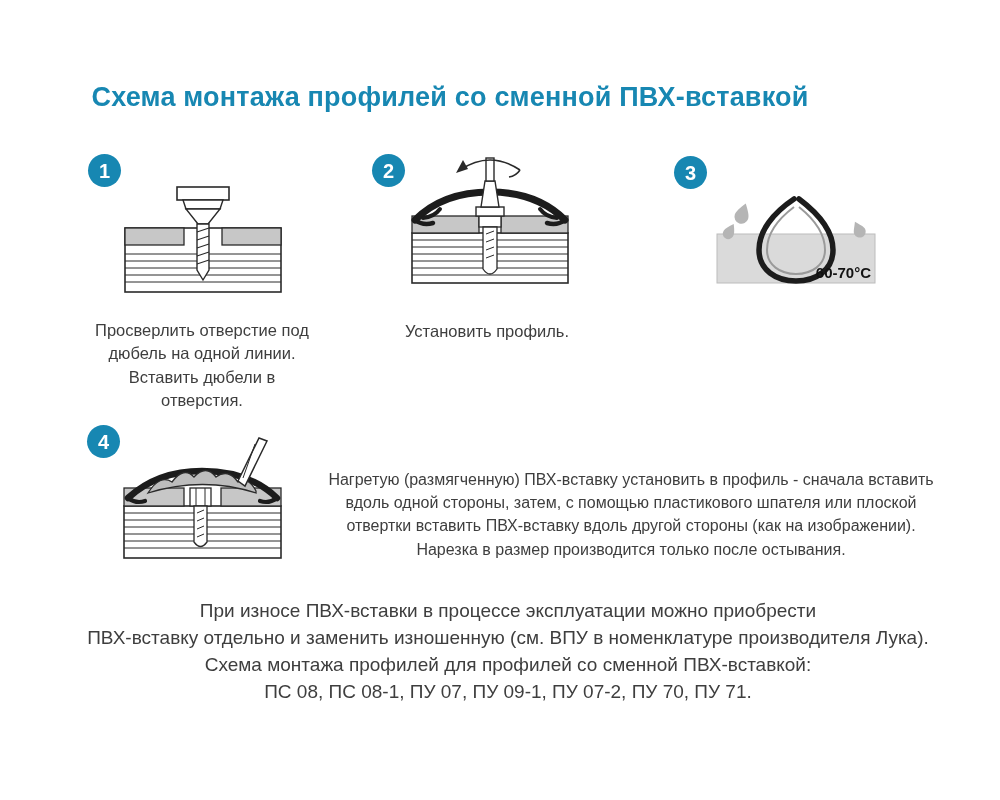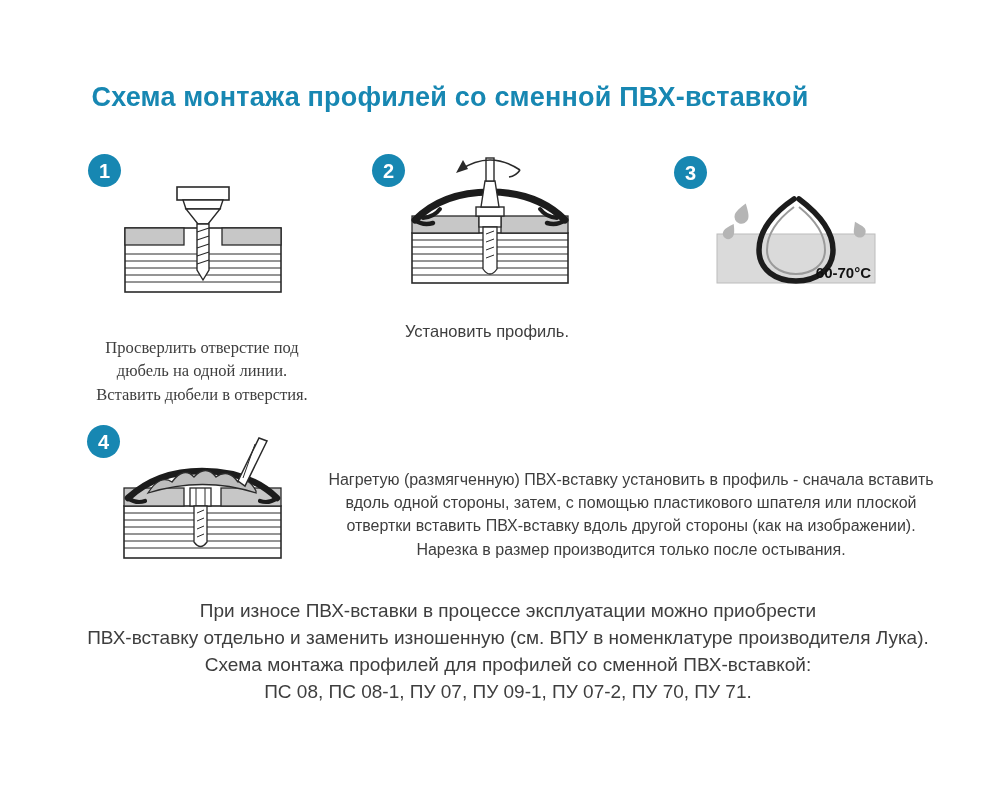--- a/index.html
+++ b/index.html
@@ -22,21 +22,21 @@
   .badge-3{left:674px;top:156px;}
   .badge-4{left:87px;top:425px;}
   .illus{position:absolute;}
   .illus-1{left:113px;top:184px;width:180px;height:120px;}
   .illus-2{left:400px;top:155px;width:180px;height:132px;}
   .illus-3{left:703px;top:190px;width:185px;height:105px;}
   .illus-4{left:110px;top:436px;width:185px;height:127px;}
   .caption{
     position:absolute;text-align:center;font-size:16.5px;line-height:1.42;margin:0;
   }
-  .caption-1{left:88px;top:336px;width:228px;font-family:Liberation Serif, serif;}
+  .caption-1{left:88px;top:319px;width:228px;}
   .caption-2{left:372px;top:320px;width:230px;}
   .caption-3{left:648px;top:327px;width:300px;}
   .step4-text{
     position:absolute;left:316px;top:468px;width:630px;text-align:center;
     font-size:16px;line-height:1.45;margin:0;
   }
   .footer{
     position:absolute;left:0;top:597px;width:1000px;text-align:center;
     font-size:19px;line-height:27px;margin:0;padding-left:8px;
   }

